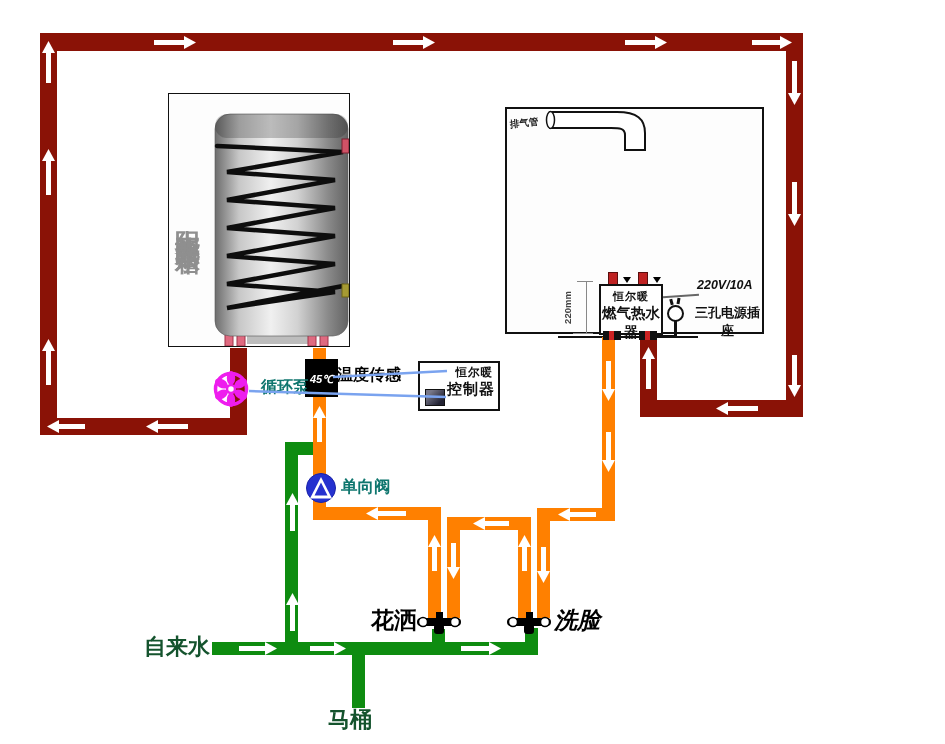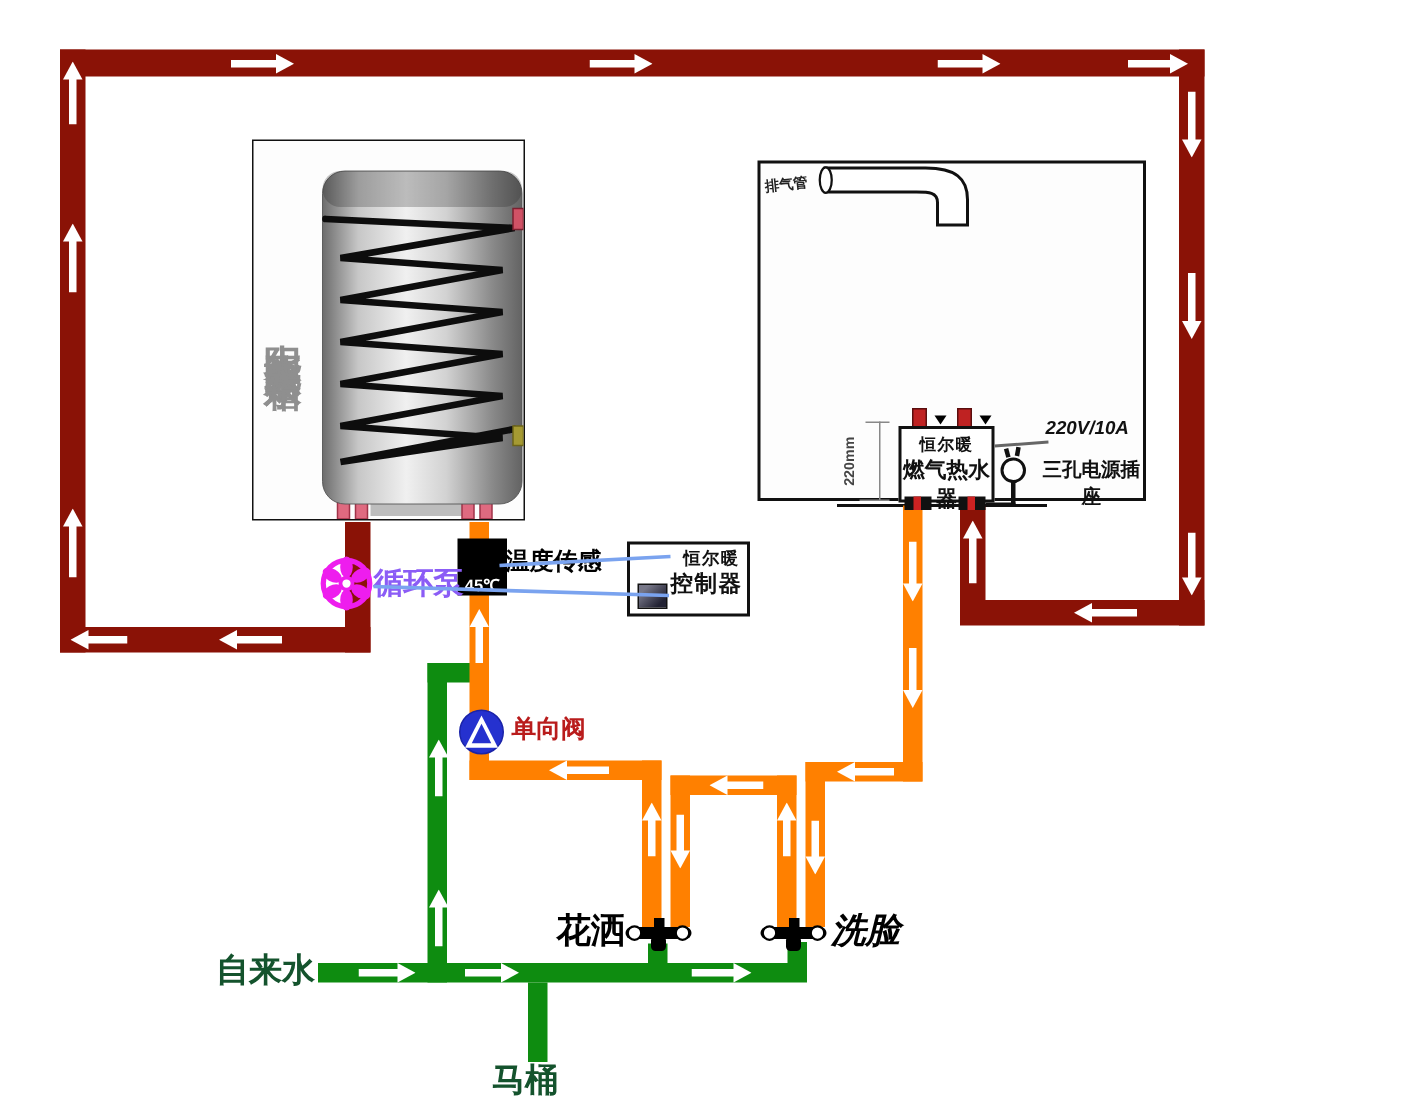--- a/index.html
+++ b/index.html
@@ -5,27 +5,27 @@
   html,body{margin:0;padding:0;background:#fff;}
   #stage{position:relative;width:945px;height:744px;background:#fff;overflow:hidden;
          font-family:"Liberation Sans",sans-serif;}
   .pipe{position:absolute;}
   .maroon{background:#8a1206;}
   .orange{background:#ff8000;}
   .green{background:#0e8c10;}
   .lbl{position:absolute;font-weight:bold;white-space:nowrap;line-height:1.1;}
   .lbl-green{color:#14532d;font-size:22px;}
   .lbl-black{color:#000;font-size:23px;text-align:center;}
-  .lbl-blue{color:#b91c1c;font-size:16.5px;}
-  .lbl-magenta{color:#8b5cf6;font-size:20px;}
+  .lbl-blue{color:#0f766e;font-size:16.5px;}
+  .lbl-magenta{color:#0f766e;font-size:16px;margin-left:12px;}
   .panel{position:absolute;background:#fdfdfd;border:2px solid #111;box-sizing:border-box;}
   .abs{position:absolute;}
   .sensor-box{position:absolute;left:305px;top:359px;width:33px;height:38px;background:#000;
-              color:#fff;font-size:11px;font-weight:bold;display:flex;align-items:flex-end;
-              justify-content:center;}
+              color:#fff;font-size:11px;font-weight:bold;display:flex;align-items:center;
+              justify-content:center;font-style:italic;}
   .ctrl-box{position:absolute;left:418px;top:361px;width:82px;height:50px;background:#fff;
             border:2px solid #111;box-sizing:border-box;}
   .ctrl-box .l1{position:absolute;right:5px;top:2px;font-size:11.5px;font-weight:bold;letter-spacing:1px;color:#111;}
   .ctrl-box .l2{position:absolute;right:3px;top:17px;font-size:15px;font-weight:bold;letter-spacing:1px;color:#111;}
   .ctrl-box .scr{position:absolute;left:5px;top:26px;width:18px;height:15px;border:1px solid #111;
                  background:linear-gradient(135deg,#778 20%,#223 80%);}
   .cc-box{position:absolute;left:92px;top:175px;width:60px;height:47px;border:2px solid #111;
           background:#fff;text-align:center;}
   .cc-box .c1{margin-top:3px;font-size:11px;font-weight:bold;letter-spacing:1px;color:#111;}
   .cc-box .c2{font-size:14.5px;font-weight:bold;color:#111;}

